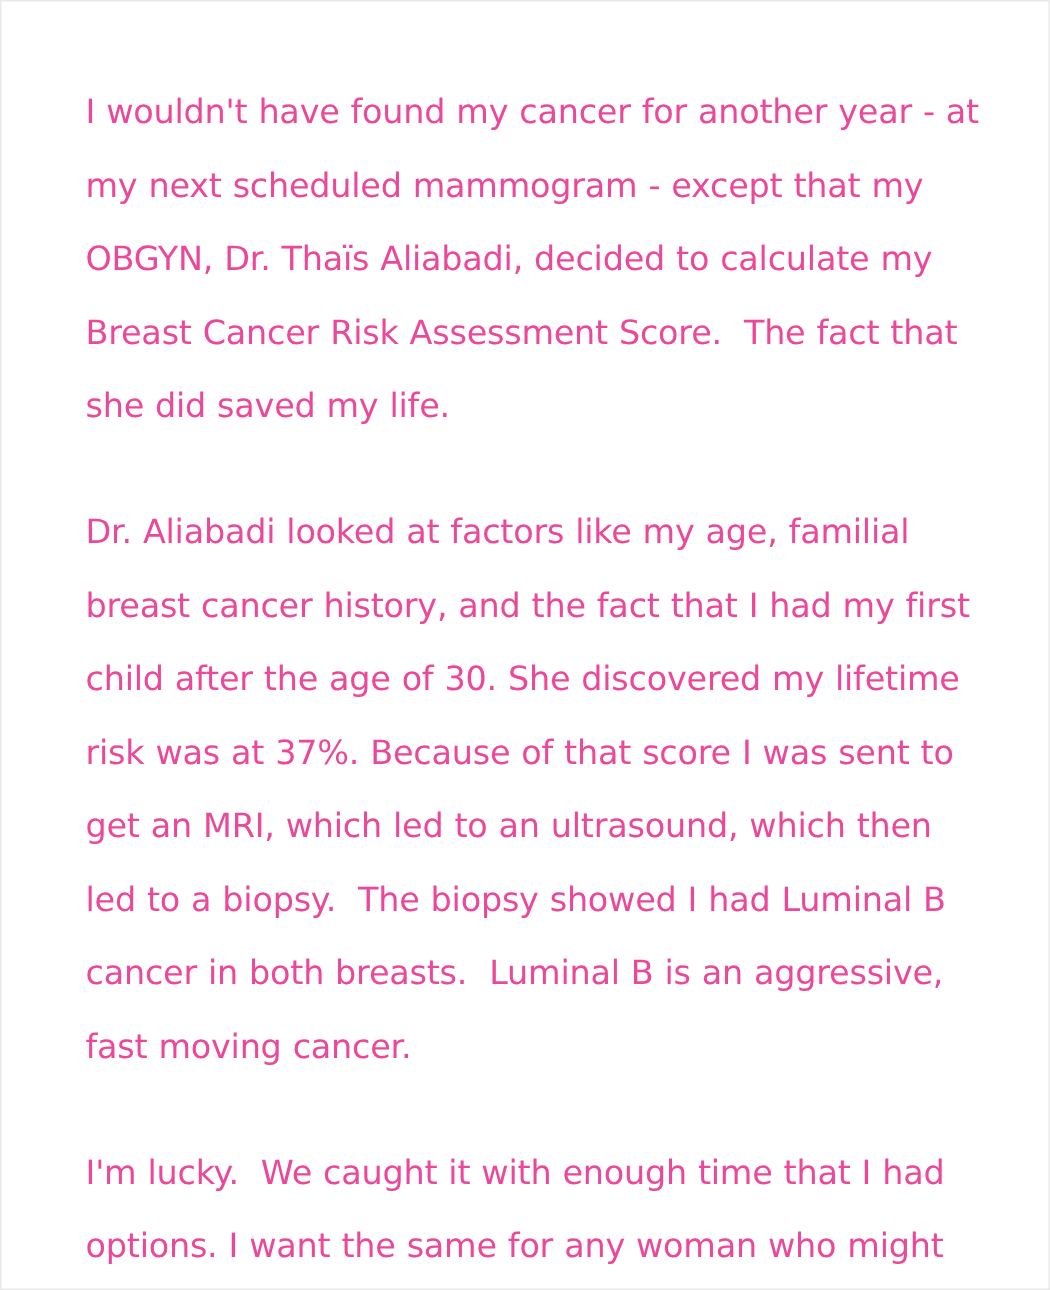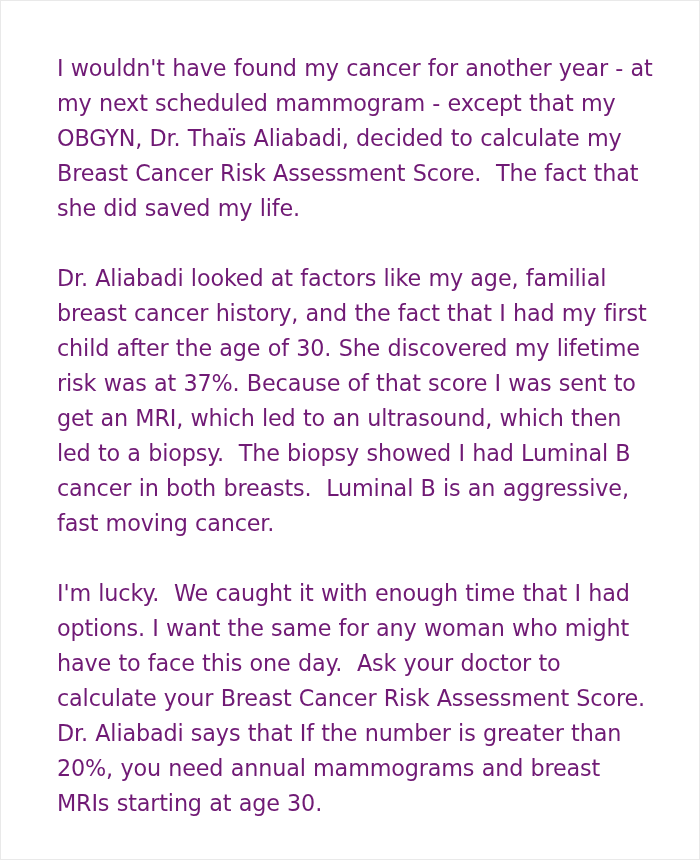--- a/index.html
+++ b/index.html
@@ -21,22 +21,22 @@
   }
   .text-block {
     position: absolute;
     left: 56px;
     top: 50px;
     width: 600px;
   }
   .paragraph {
     font-family: "DejaVu Sans", "Liberation Sans", sans-serif;
     font-size: 22.3px;
-    line-height: 35px;
-    color: #701a75;
+    line-height: 49px;
+    color: #ec4899;
     letter-spacing: -0.15px;
     word-spacing: 0.4px;
     margin: 0 0 35px 0;
     text-align: left;
     white-space: pre-wrap;
     -webkit-font-smoothing: antialiased;
   }
   .paragraph:last-child {
     margin-bottom: 0;
   }

